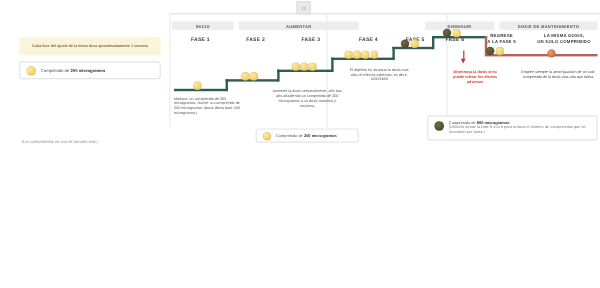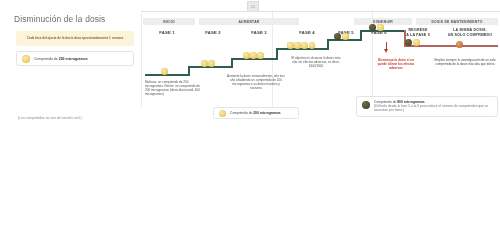--- a/index.html
+++ b/index.html
@@ -106,21 +106,20 @@
 </head>
 <body>
 
 <div class="page">
 
   <div class="page-indicator">12</div>
   <div class="top-rule"></div>
 
   <div class="left-panel">
 
-    <div class="doc-title">Disminución de la dosis</div>
 
     <div class="tip-box">
       <div class="tip-text">Cada fase del ajuste de la dosis dura aproximadamente 1 semana</div>
     </div>
 
     <div class="legend-card">
       <div class="pill pill-yellow legend-pill"></div>
       <div class="legend-text">
         <span>Comprimido de </span><b>200 microgramos</b>
       </div>

